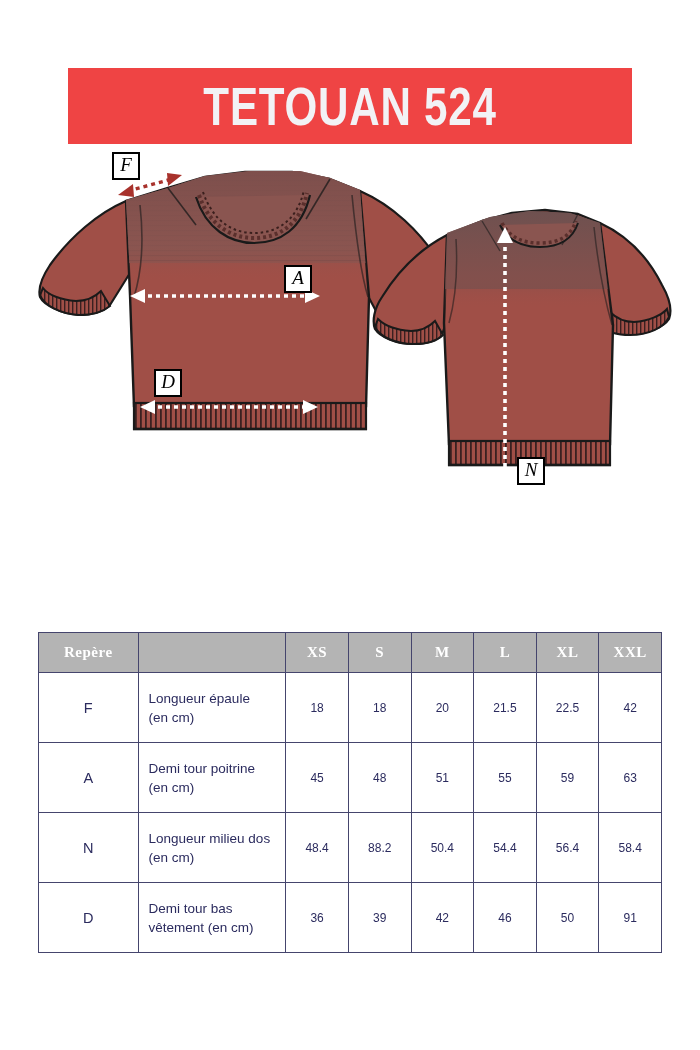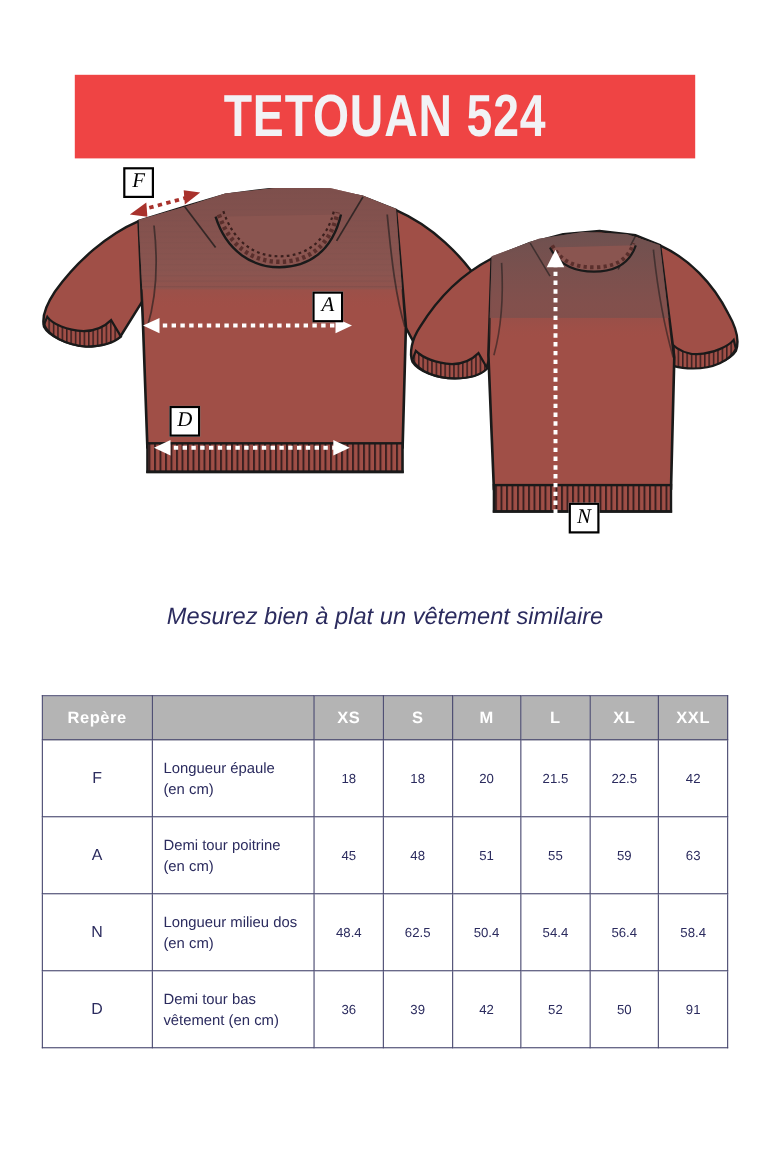--- a/index.html
+++ b/index.html
@@ -96,21 +96,21 @@
   .size-table th,
   .size-table td {
     border: 1.5px solid #45456d;
     color: #2b2b5e;
     font-size: 13.5px;
     padding: 0;
   }
   .size-table thead th {
     background: #b4b4b4;
     color: #ffffff;
-    font-family: Liberation Sans, sans-serif;
+    font-family: Liberation Serif, serif;
     font-weight: bold;
     font-size: 15px;
     height: 39px;
     text-align: center;
     letter-spacing: 0.5px;
   }
   .col-rep   { width: 97px; }
   .col-desc  { width: 144px; }
   .col-size  { width: 61px; }
   .size-table tbody td {
@@ -266,21 +266,20 @@
     </g>
   </svg>
 </div>
 
 <div class="marker marker-f">F</div>
 <div class="marker marker-a">A</div>
 <div class="marker marker-d">D</div>
 <div class="marker marker-n">N</div>
 
 <div class="instructions">
-  <span class="line">Mesurez bien à plat un vêtement similaire</span>
 </div>
 
 <table class="size-table">
   <colgroup>
     <col class="col-rep">
       <col class="col-desc">
     <col class="col-size">
       <col class="col-size">
       <col class="col-size">
     <col class="col-size">
@@ -326,33 +325,33 @@
       <td>59</td>
       <td>63</td>
     </tr>
     <tr>
       <td class="cell-rep">N</td>
       <td class="cell-desc">
         <div>Longueur milieu dos</div>
         <div>(en cm)</div>
       </td>
       <td>48.4</td>
-      <td>62.5</td>
+      <td>88.2</td>
       <td>50.4</td>
       <td>54.4</td>
       <td>56.4</td>
       <td>58.4</td>
     </tr>
     <tr>
       <td class="cell-rep">D</td>
       <td class="cell-desc">
         <div>Demi tour bas</div>
         <div>vêtement (en cm)</div>
       </td>
       <td>36</td>
       <td>39</td>
       <td>42</td>
-      <td>52</td>
+      <td>46</td>
       <td>50</td>
       <td>91</td>
     </tr>
   </tbody>
 </table>
 
 </body></html>

